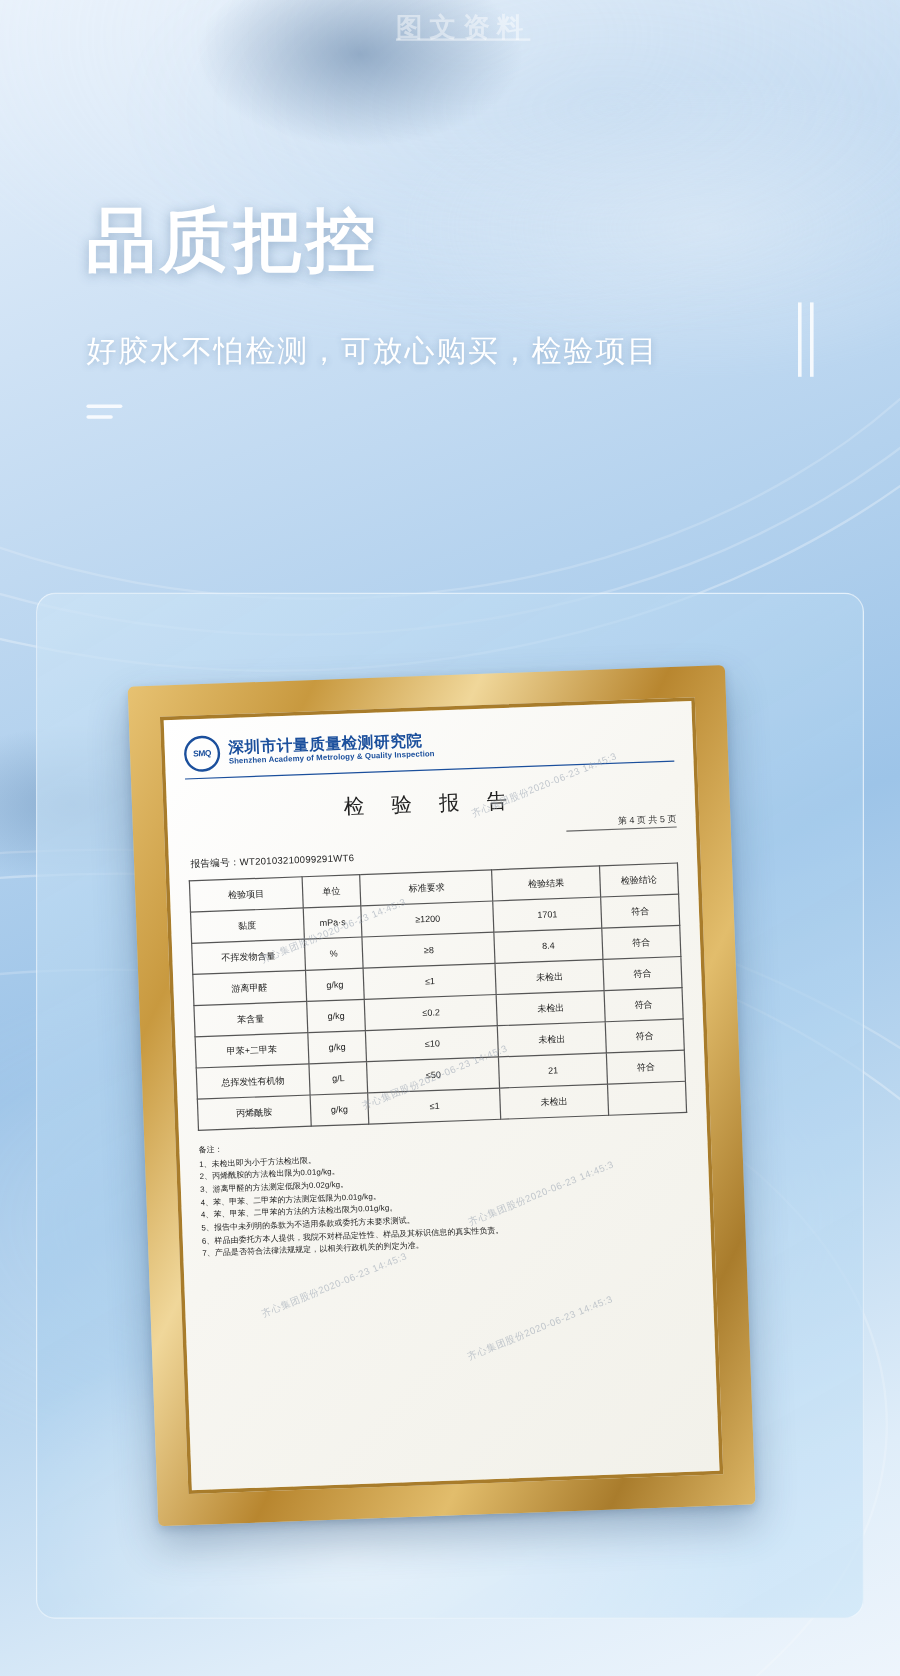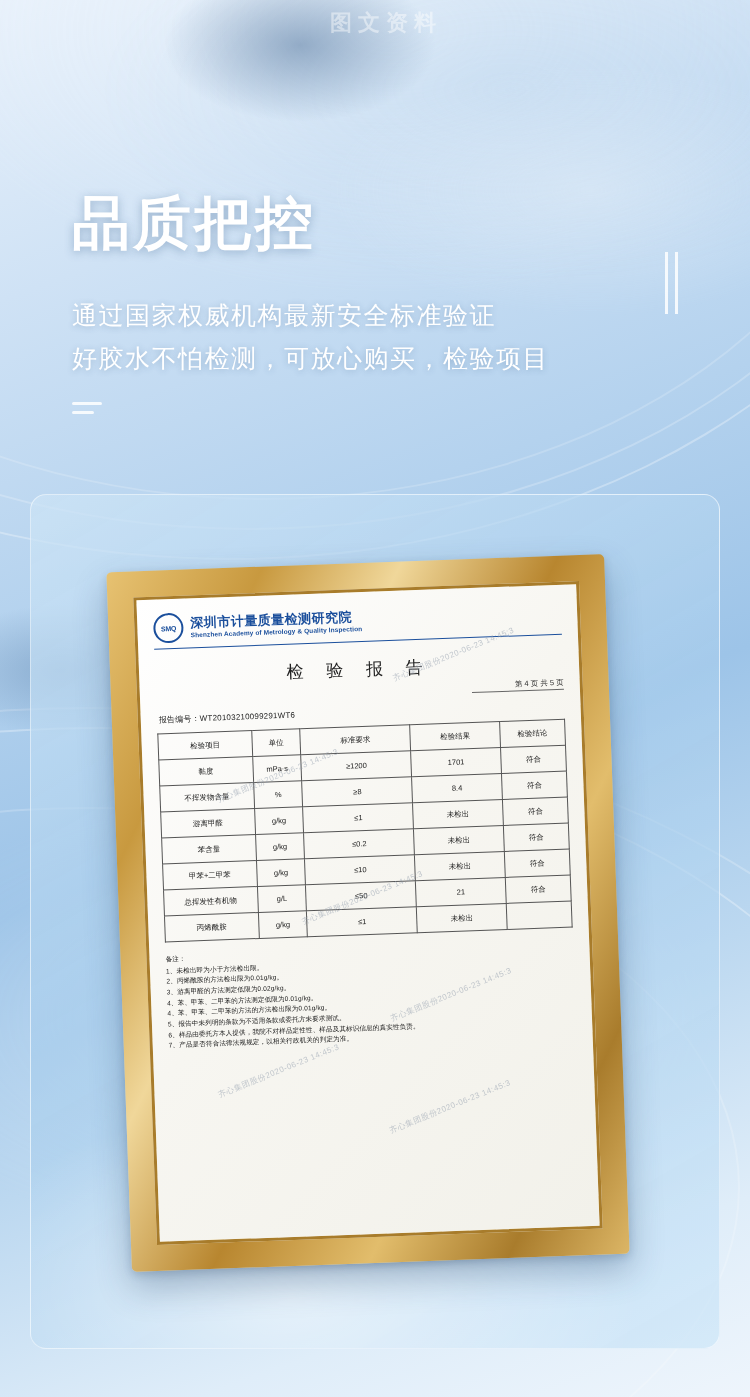--- a/index.html
+++ b/index.html
@@ -68,27 +68,28 @@
     background: radial-gradient(ellipse at 50% 50%, rgba(70,110,155,.35), rgba(70,110,155,0) 66%);
     border-radius: 50%;
   }
   .ghost-text {
     position: absolute;
     top: 8px; left: 330px;
     font-size: 22px;
     color: rgba(255,255,255,.45);
     letter-spacing: 6px;
     font-weight: 700;
+    text-decoration: underline;
   }
 
   
   .headline {
     position: absolute;
     left: 72px;
-    top: 186px;
+    top: 164px;
     z-index: 5;
   }
   .headline h1 {
     font-size: 58px;
     line-height: 1.28;
     color: #ffffff;
     font-weight: 700;
     letter-spacing: 3px;
     text-shadow: 0 2px 10px rgba(40,80,125,.35);
   }
@@ -317,21 +318,20 @@
   <div class="darkblob"></div>
   <div class="darkblob2"></div>
   <div class="ghost-text">图文资料</div>
 </div>
 
 <div class="headline">
   <h1>
     <span>品质把控</span><br>
   </h1>
   <div class="sub">
-    <div>通过国家权威机构最新安全标准验证</div>
     <div>好胶水不怕检测，可放心购买，检验项目</div>
   </div>
   <div class="menu-glyph">
     <span></span>
     <span></span>
   </div>
 </div>
 
 <div class="bars">
   <i></i>

